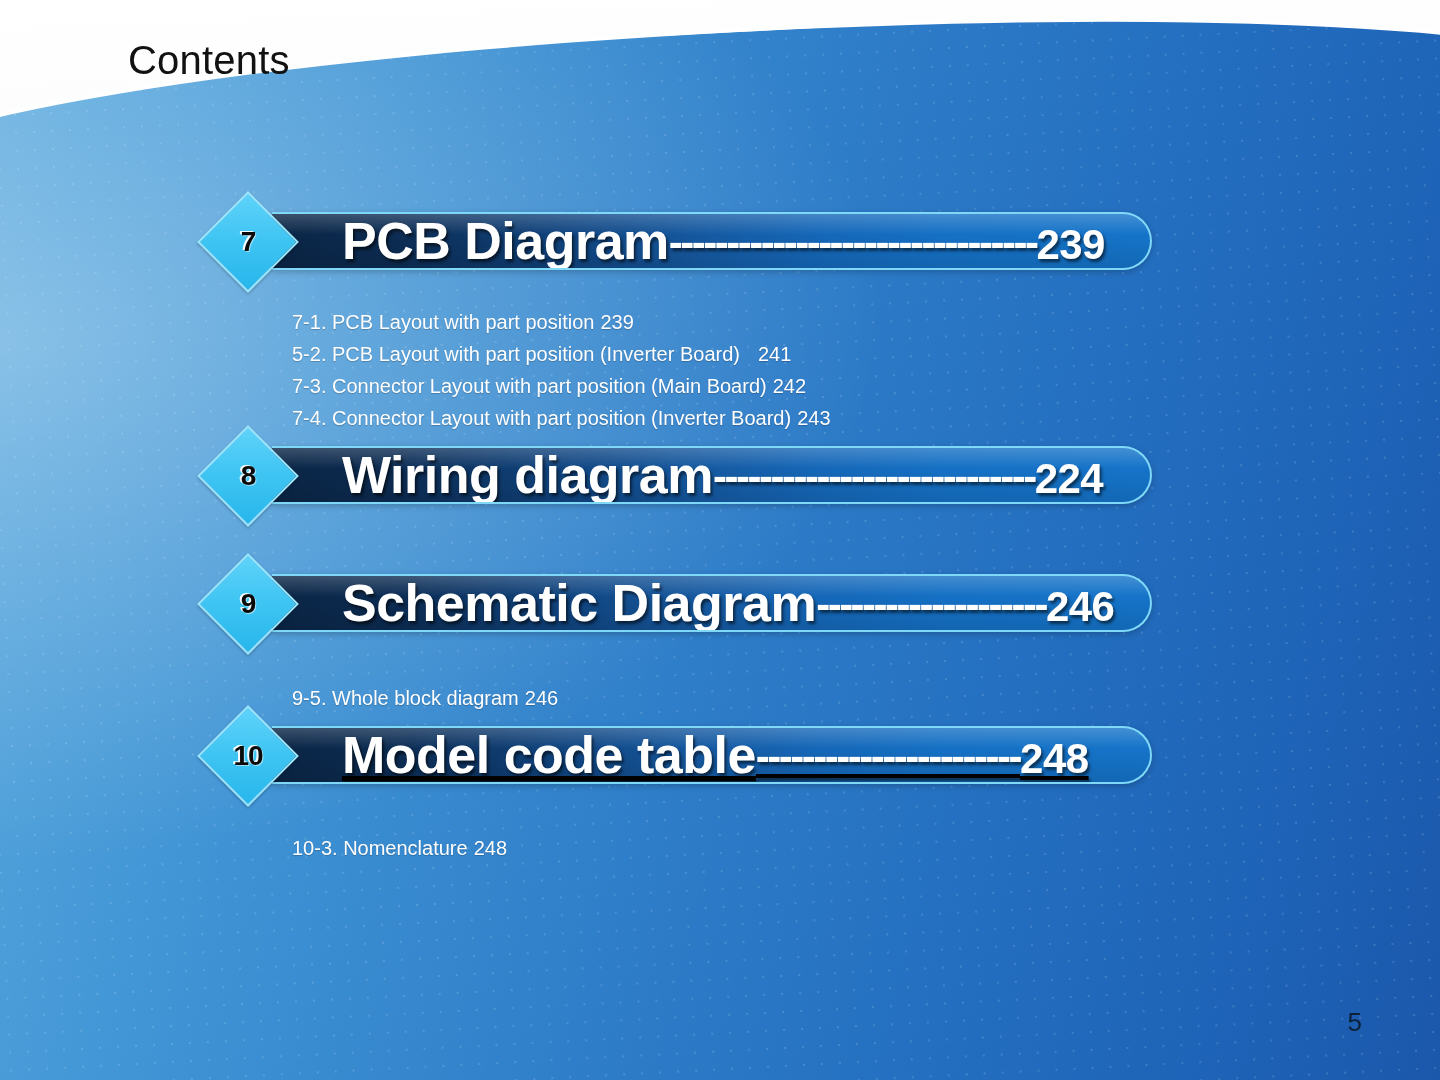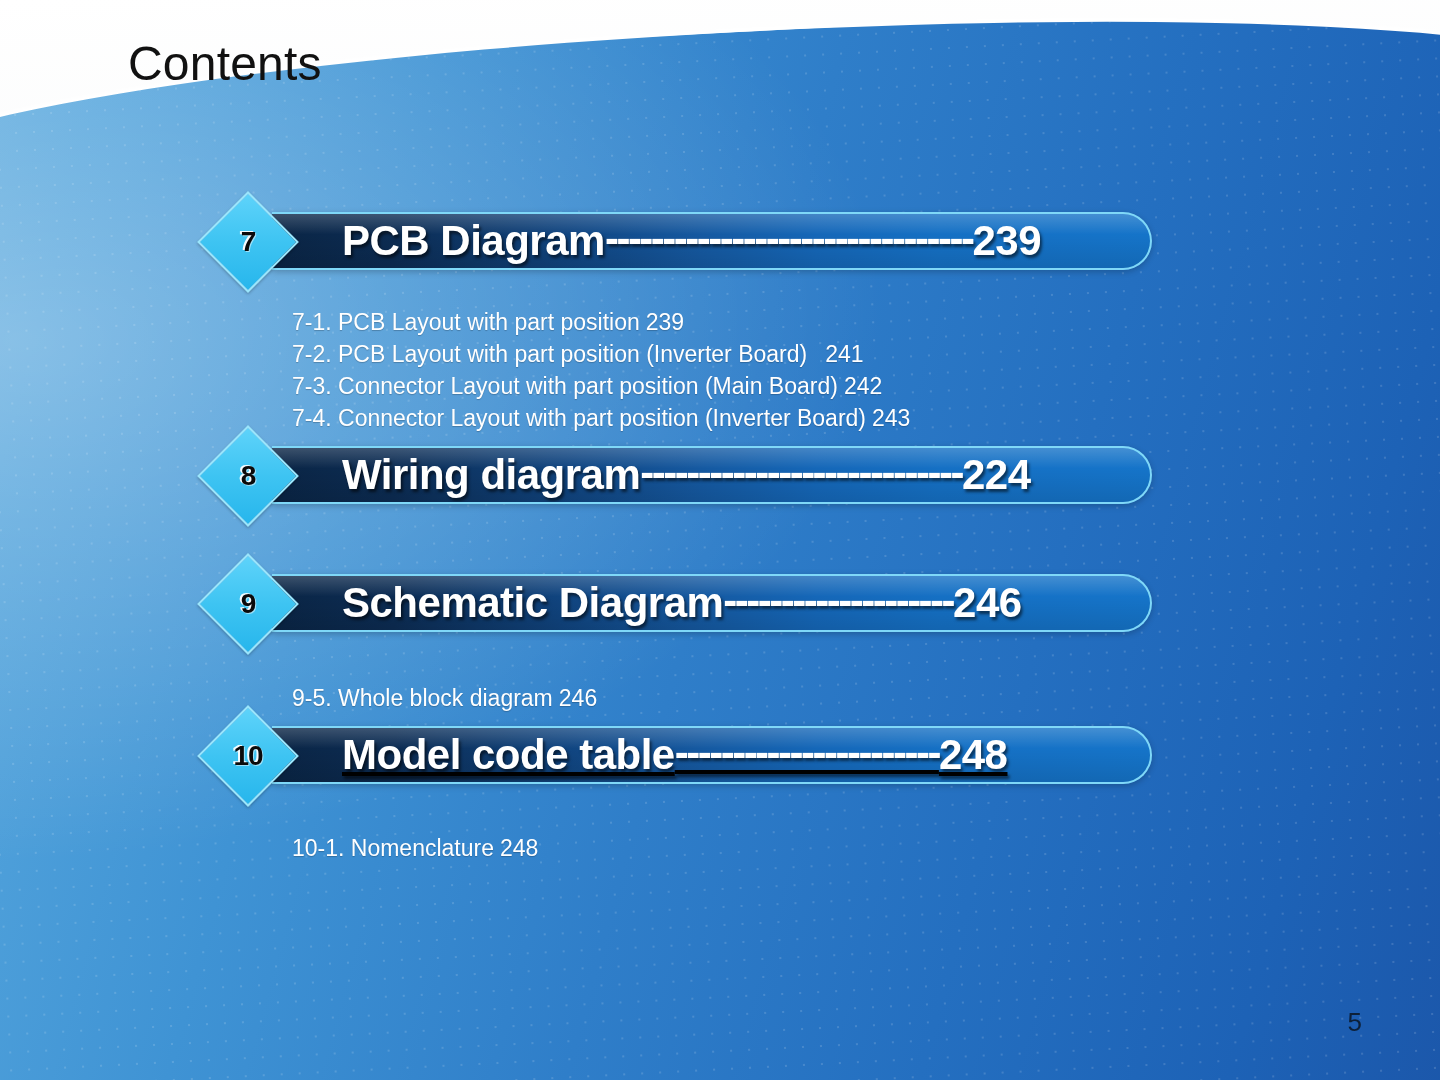--- a/index.html
+++ b/index.html
@@ -68,21 +68,21 @@
     border-radius:100% 100% 0 0 / 200px 200px 0 0;
     transform:rotate(-3.0deg);
     transform-origin:0 0;
     overflow:hidden;
   }
 
   
   #page-title{
     position:absolute;
     left:128px; top:40px;
-    font-size:48px;
+    font-size:40px;
     color:#111111;
     letter-spacing:.2px;
     line-height:1;
     z-index:30;
   }
 
   
   #sections{ position:absolute; inset:0; z-index:20; }
 
   .section{ position:absolute; left:0; width:1440px; }
@@ -116,21 +116,21 @@
 
   .banner-inner{
     display:flex;
     align-items:baseline;
     white-space:nowrap;
     padding-left:70px;
     font-weight:bold;
     color:#ffffff;
     text-shadow:2px 3px 3px rgba(0,0,0,.55);
   }
-  .banner-title{ font-size:42px; letter-spacing:-0.5px; }
+  .banner-title{ font-size:52px; letter-spacing:-0.5px; }
   .banner-dashes{
     font-size:42px;
     letter-spacing:-2.5px;
     font-weight:bold;
     position:relative;
     top:-2px;
   }
   .banner-page{ font-size:42px; letter-spacing:-0.5px; }
 
   
@@ -155,21 +155,21 @@
     z-index:4;
     letter-spacing:-1px;
   }
 
   
   .subitems{ position:relative; padding-left:292px; padding-top:14px; }
   .subitem{
     display:flex;
     align-items:flex-start;
     color:#ffffff;
-    font-size:23px;
+    font-size:20px;
     line-height:32px;
     white-space:nowrap;
     text-shadow:0 1px 1px rgba(0,0,0,.22);
   }
   .sub-label{ }
   .sub-dashes{
     letter-spacing:-0.5px;
     overflow:hidden;
     display:inline-block;
   }
@@ -212,21 +212,21 @@
         </div>
       </div>
       <div class="section" style="top: 292px;">
         <div class="subitems">
           <div class="subitem">
             <span class="sub-label">7-1. PCB Layout with part position</span>
             <span class="sub-dashes"></span>
             <span class="sub-page" style="margin-left: 6px;">239</span>
           </div>
           <div class="subitem">
-            <span class="sub-label">7-2. PCB Layout with part position (Inverter Board)</span>
+            <span class="sub-label">5-2. PCB Layout with part position (Inverter Board)</span>
             <span class="sub-dashes"></span>
             <span class="sub-page" style="margin-left: 18px;">241</span>
           </div>
           <div class="subitem">
             <span class="sub-label">7-3. Connector Layout with part position (Main Board)</span>
             <span class="sub-dashes"></span>
             <span class="sub-page" style="margin-left: 6px;">242</span>
           </div>
           <div class="subitem">
             <span class="sub-label">7-4. Connector Layout with part position (Inverter Board)</span>
@@ -279,21 +279,21 @@
               <span class="banner-page">248</span>
             </div>
           </div>
           <div class="diamond"></div>
           <div class="diamond-num">10</div>
         </div>
       </div>
       <div class="section" style="top: 818px;">
         <div class="subitems">
           <div class="subitem">
-            <span class="sub-label">10-1. Nomenclature</span>
+            <span class="sub-label">10-3. Nomenclature</span>
             <span class="sub-dashes"></span>
             <span class="sub-page" style="margin-left: 6px;">248</span>
           </div>
         </div>
       </div>
     </div>
 
   <div id="slide-number">5</div>
 </div>
 

